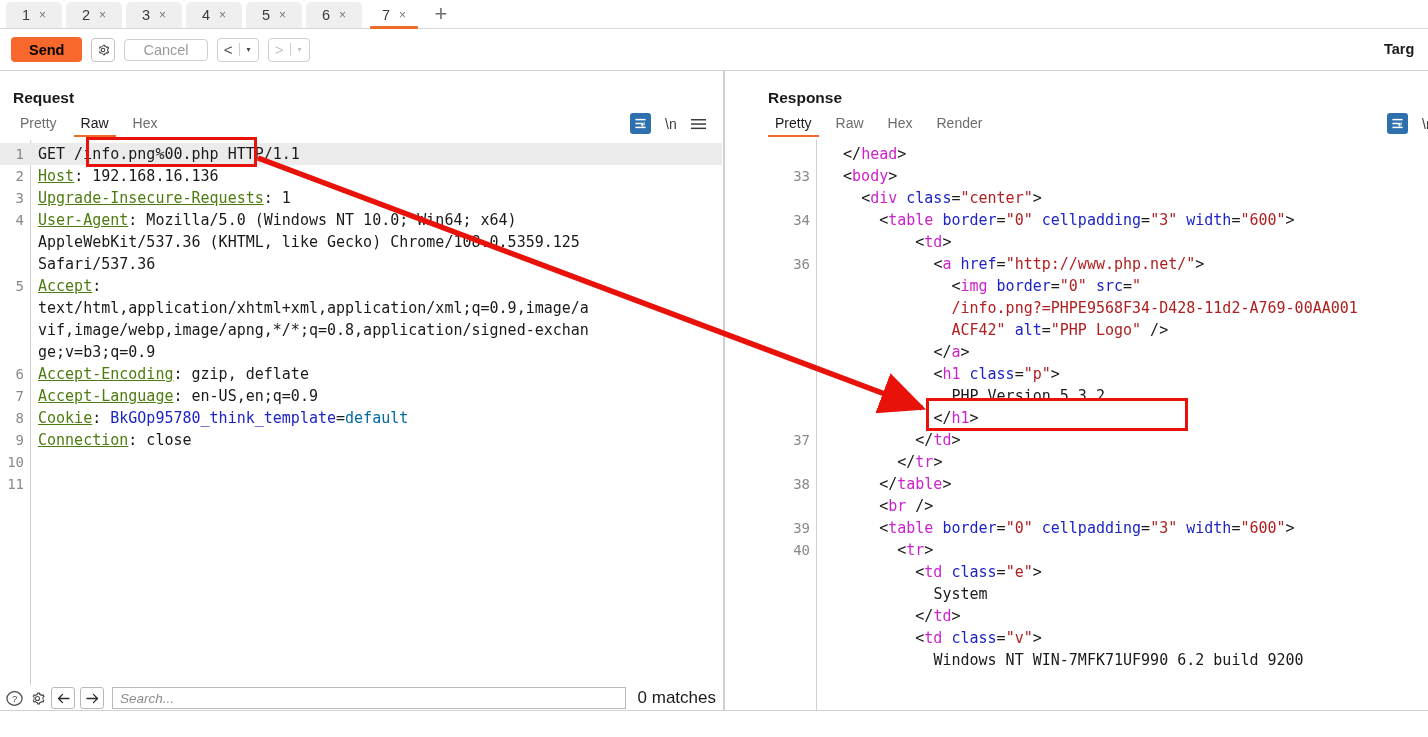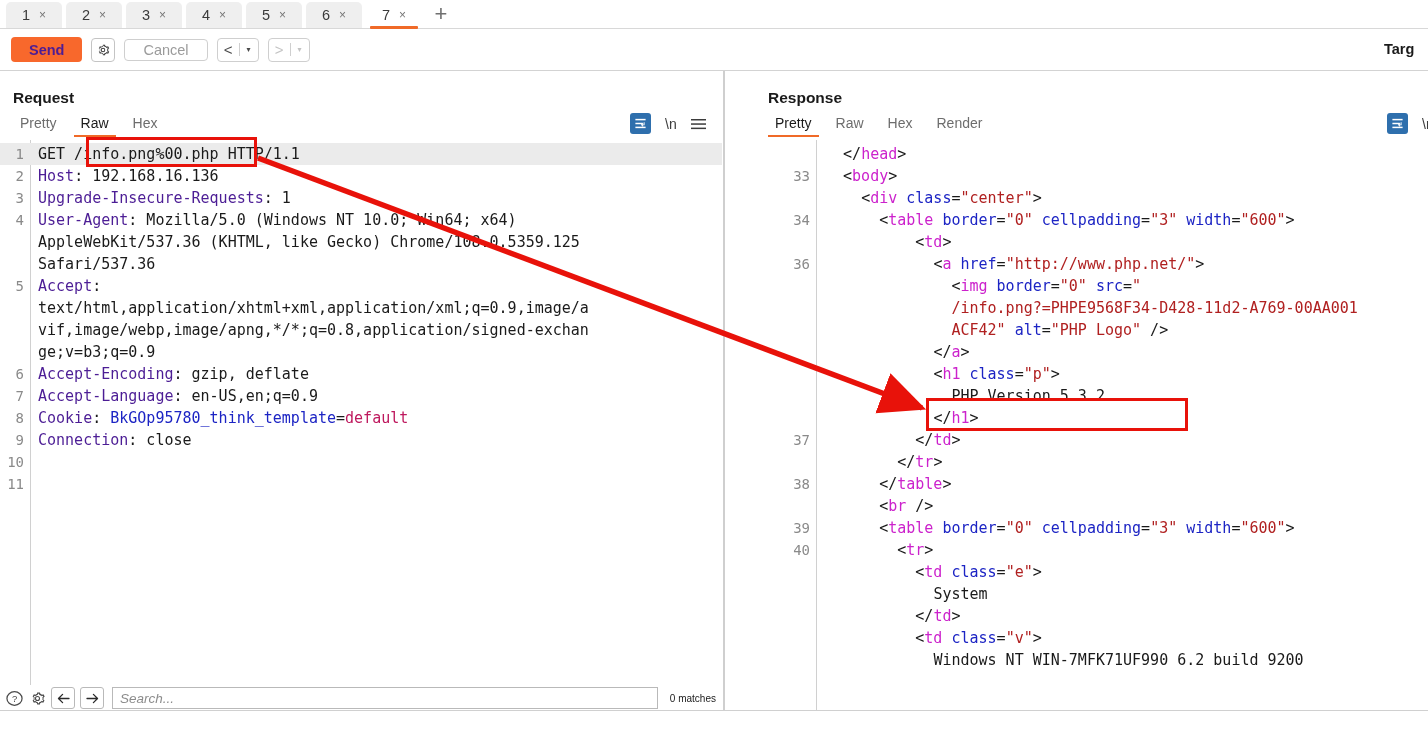--- a/index.html
+++ b/index.html
@@ -47,21 +47,21 @@
 
   
   .toolbar {
     position: absolute; left: 0; top: 29px; width: 1428px; height: 42px;
     background: #ffffff;
     border-bottom: 1px solid #d3d3d3;
     display: flex; align-items: center;
     padding-left: 11px;
   }
   .btn-send {
-    background: #f8682c; color: #4c1d95;
+    background: #f8682c; color: #000000;
     border: none; border-radius: 4px;
     height: 25px; padding: 8px 18px;
     font-size: 14.5px; font-weight: bold;
     font-family: "Liberation Sans", sans-serif;
     cursor: pointer;
     display: flex; align-items: center; justify-content: center;
   }
   .icon-btn {
     width: 24px; height: 24px; margin-left: 9px;
     border: 1px solid #c4c4c4; border-radius: 4px;
@@ -184,27 +184,27 @@
   }
   #req-panel .lnum-cell  { width: 31px; }
   #resp-panel .lnum-cell { width: 60px; }
   .ltext {
     flex: 1 1 auto; padding-left: 7px; white-space: pre;
     color: #1a1a1a; line-height: 22px;
     font-family: "DejaVu Sans Mono", "Liberation Mono", monospace;
   }
   #resp-panel .ltext { padding-left: 8px; }
 
-  .k-hdr { color: #4c1d95; }       
+  .k-hdr { color: #4d7c0f; text-decoration: underline; }       
   .k-val { color: #1a1a1a; }
   .k-tag { color: #cc22cc; }       
   .k-attr{ color: #1c24c4; }
   .k-str { color: #b02020; }       
   .k-ck  { color: #1c24c4; }
-  .k-ckv { color: #be185d; }
+  .k-ckv { color: #0369a1; }
 
   
   .anno-box {
     position: absolute; border: 3px solid #e8120a;
     pointer-events: none; z-index: 30;
   }
   #box-req  { left: 86px;  top: 137px; width: 171px; height: 30px; }
   #box-resp { left: 926px; top: 398px; width: 262px; height: 33px; background: transparent; }
   .anno-arrow { position: absolute; left: 0; top: 0; z-index: 29; pointer-events: none; }
 
@@ -225,21 +225,21 @@
   .sb-input {
     margin-left: 8px; height: 22px; flex: 1 1 auto;
     border: 1px solid #b9b9b9; background: #ffffff;
     font-size: 13.5px; color: #7f1d1d;
     padding: 0 7px;
     font-family: "Liberation Sans", sans-serif;
     font-style: italic;
   }
   .sb-input::placeholder { color: #8c8c8c; font-style: italic; }
   .sb-matches {
-    margin: 0 7px 0 12px; font-size: 10px; color: #1a1a1a;
+    margin: 0 7px 0 12px; font-size: 17px; color: #1a1a1a;
     white-space: nowrap;
   }
   .top-sep {
     position: absolute; left: 0; bottom: 26px; width: 1428px; height: 1px;
     background: #d0d0d0;
   }
 </style>
 </head>
 <body>
 

